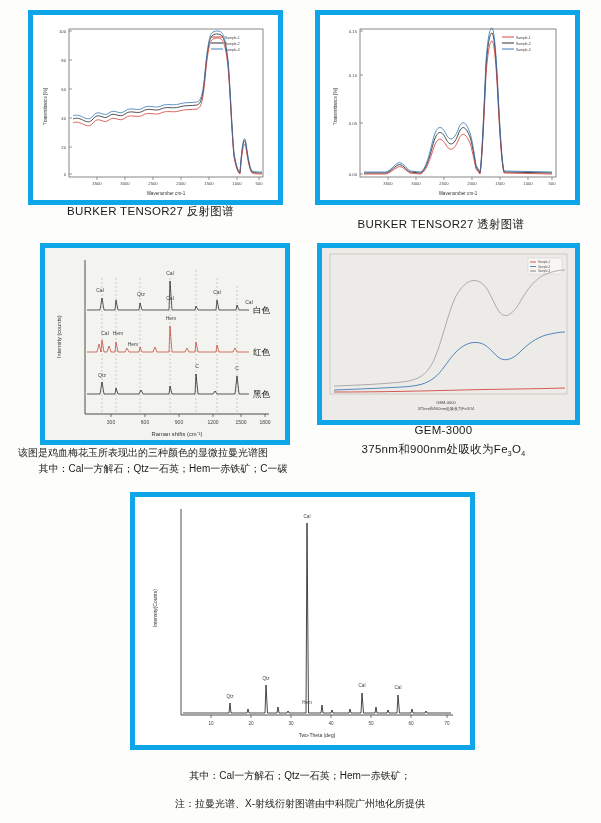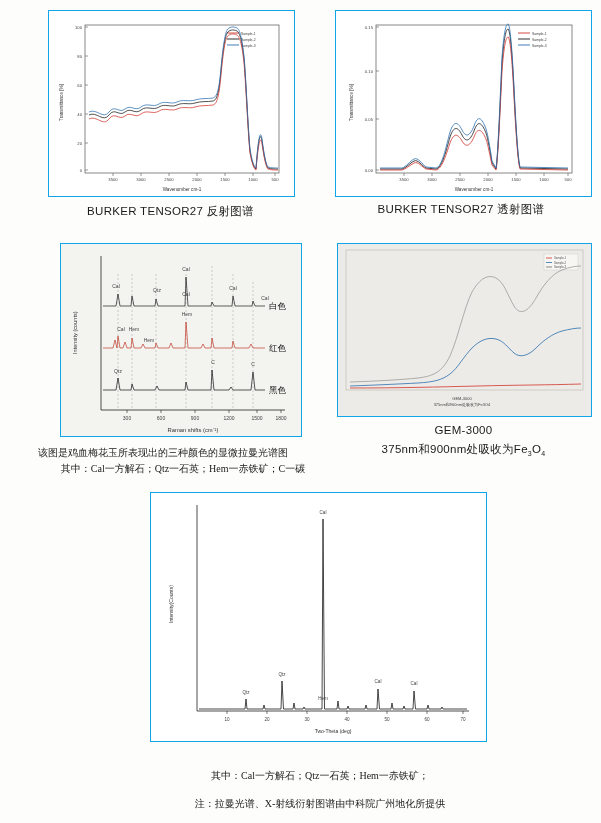--- a/index.html
+++ b/index.html
@@ -3,36 +3,36 @@
 <meta charset="utf-8">
 <style>
   html,body{margin:0;padding:0;}
   body{
     width:601px;height:823px;
     background:#fdfdfb;
     font-family:"Liberation Serif", serif;
     position:relative;
     overflow:hidden;
   }
-  .page{position:absolute;inset:0;margin-left:20px;}
+  .page{position:absolute;inset:0;}
 
   
-  .panel{position:absolute;background:#fff;border:1px solid #0ea5e9;text-decoration:underline;}
+  .panel{position:absolute;background:#fff;border:5px solid #0ea5e9;text-decoration:underline;}
   .panel .inner{position:absolute;inset:0;}
   svg{display:block;}
 
   .cap{
     position:absolute;
     font-family:"Liberation Sans", sans-serif;
     color:#1b1b1b;
     text-align:center;
     line-height:1.45;
   }
   .cap.big{font-size:11.5px;letter-spacing:.3px;}
-  .cap.hand{font-family:Liberation Serif, serif;font-size:10px;}
+  .cap.hand{font-family:Liberation Sans, sans-serif;font-size:10px;}
 
   .axlabel{font-family:"Liberation Sans", sans-serif;fill:#333;}
   .tick{font-family:"Liberation Sans", sans-serif;fill:#444;}
   .legtxt{font-family:"Liberation Sans", sans-serif;}
   .cnlab{font-family:"Liberation Serif", serif;fill:#111;}
 
   .sub{font-size:7px;vertical-align:sub;}
 </style>
 </head>
 <body>
@@ -169,21 +169,21 @@
           C106,158 110,144 114,132 C118,121 122,123 126,130 C130,137 134,135 138,126 C142,115 146,119 150,128
           C152,134 154,145 156,154 L160,159 C162,148 164,102 166,60 C168,34 170,26 172,26 C174,26 176,46 178,86
           C180,124 182,152 184,158 L232,159"></path>
         <path stroke="#2b6fb0" d="M44,157 L66,157 C70,156 74,150 78,148 C82,146 86,153 90,156 L100,157
           C106,156 110,136 114,121 C118,109 122,111 126,119 C130,127 134,125 138,115 C142,103 146,107 150,118
           C152,124 154,137 156,150 L160,157 C162,144 164,90 166,46 C168,20 170,13 172,13 C174,13 176,36 178,76
           C180,117 182,148 184,156 L232,157"></path>
       </g>
     </svg>
   </div>
-  <div class="cap big" style="left:310px;top:201px;width:262px;">BURKER TENSOR27    透射图谱</div>
+  <div class="cap big" style="left:310px;top:216px;width:262px;">BURKER TENSOR27    透射图谱</div>
 
   <div class="panel" style="left:40px;top:243px;width:240px;height:192px;background:#f2f2ee;">
     <svg class="inner" viewBox="0 0 240 192" width="240" height="192">
       <rect x="0" y="0" width="240" height="192" fill="#f3f3ef"></rect>
 
       <line x1="40" y1="166" x2="224" y2="166" stroke="#222" stroke-width="0.8"></line>
       <line x1="40" y1="12" x2="40" y2="166" stroke="#222" stroke-width="0.8"></line>
       <g class="tick" font-size="5" text-anchor="middle">
         <text x="66" y="176">300</text>
         <text x="100" y="176">600</text>

